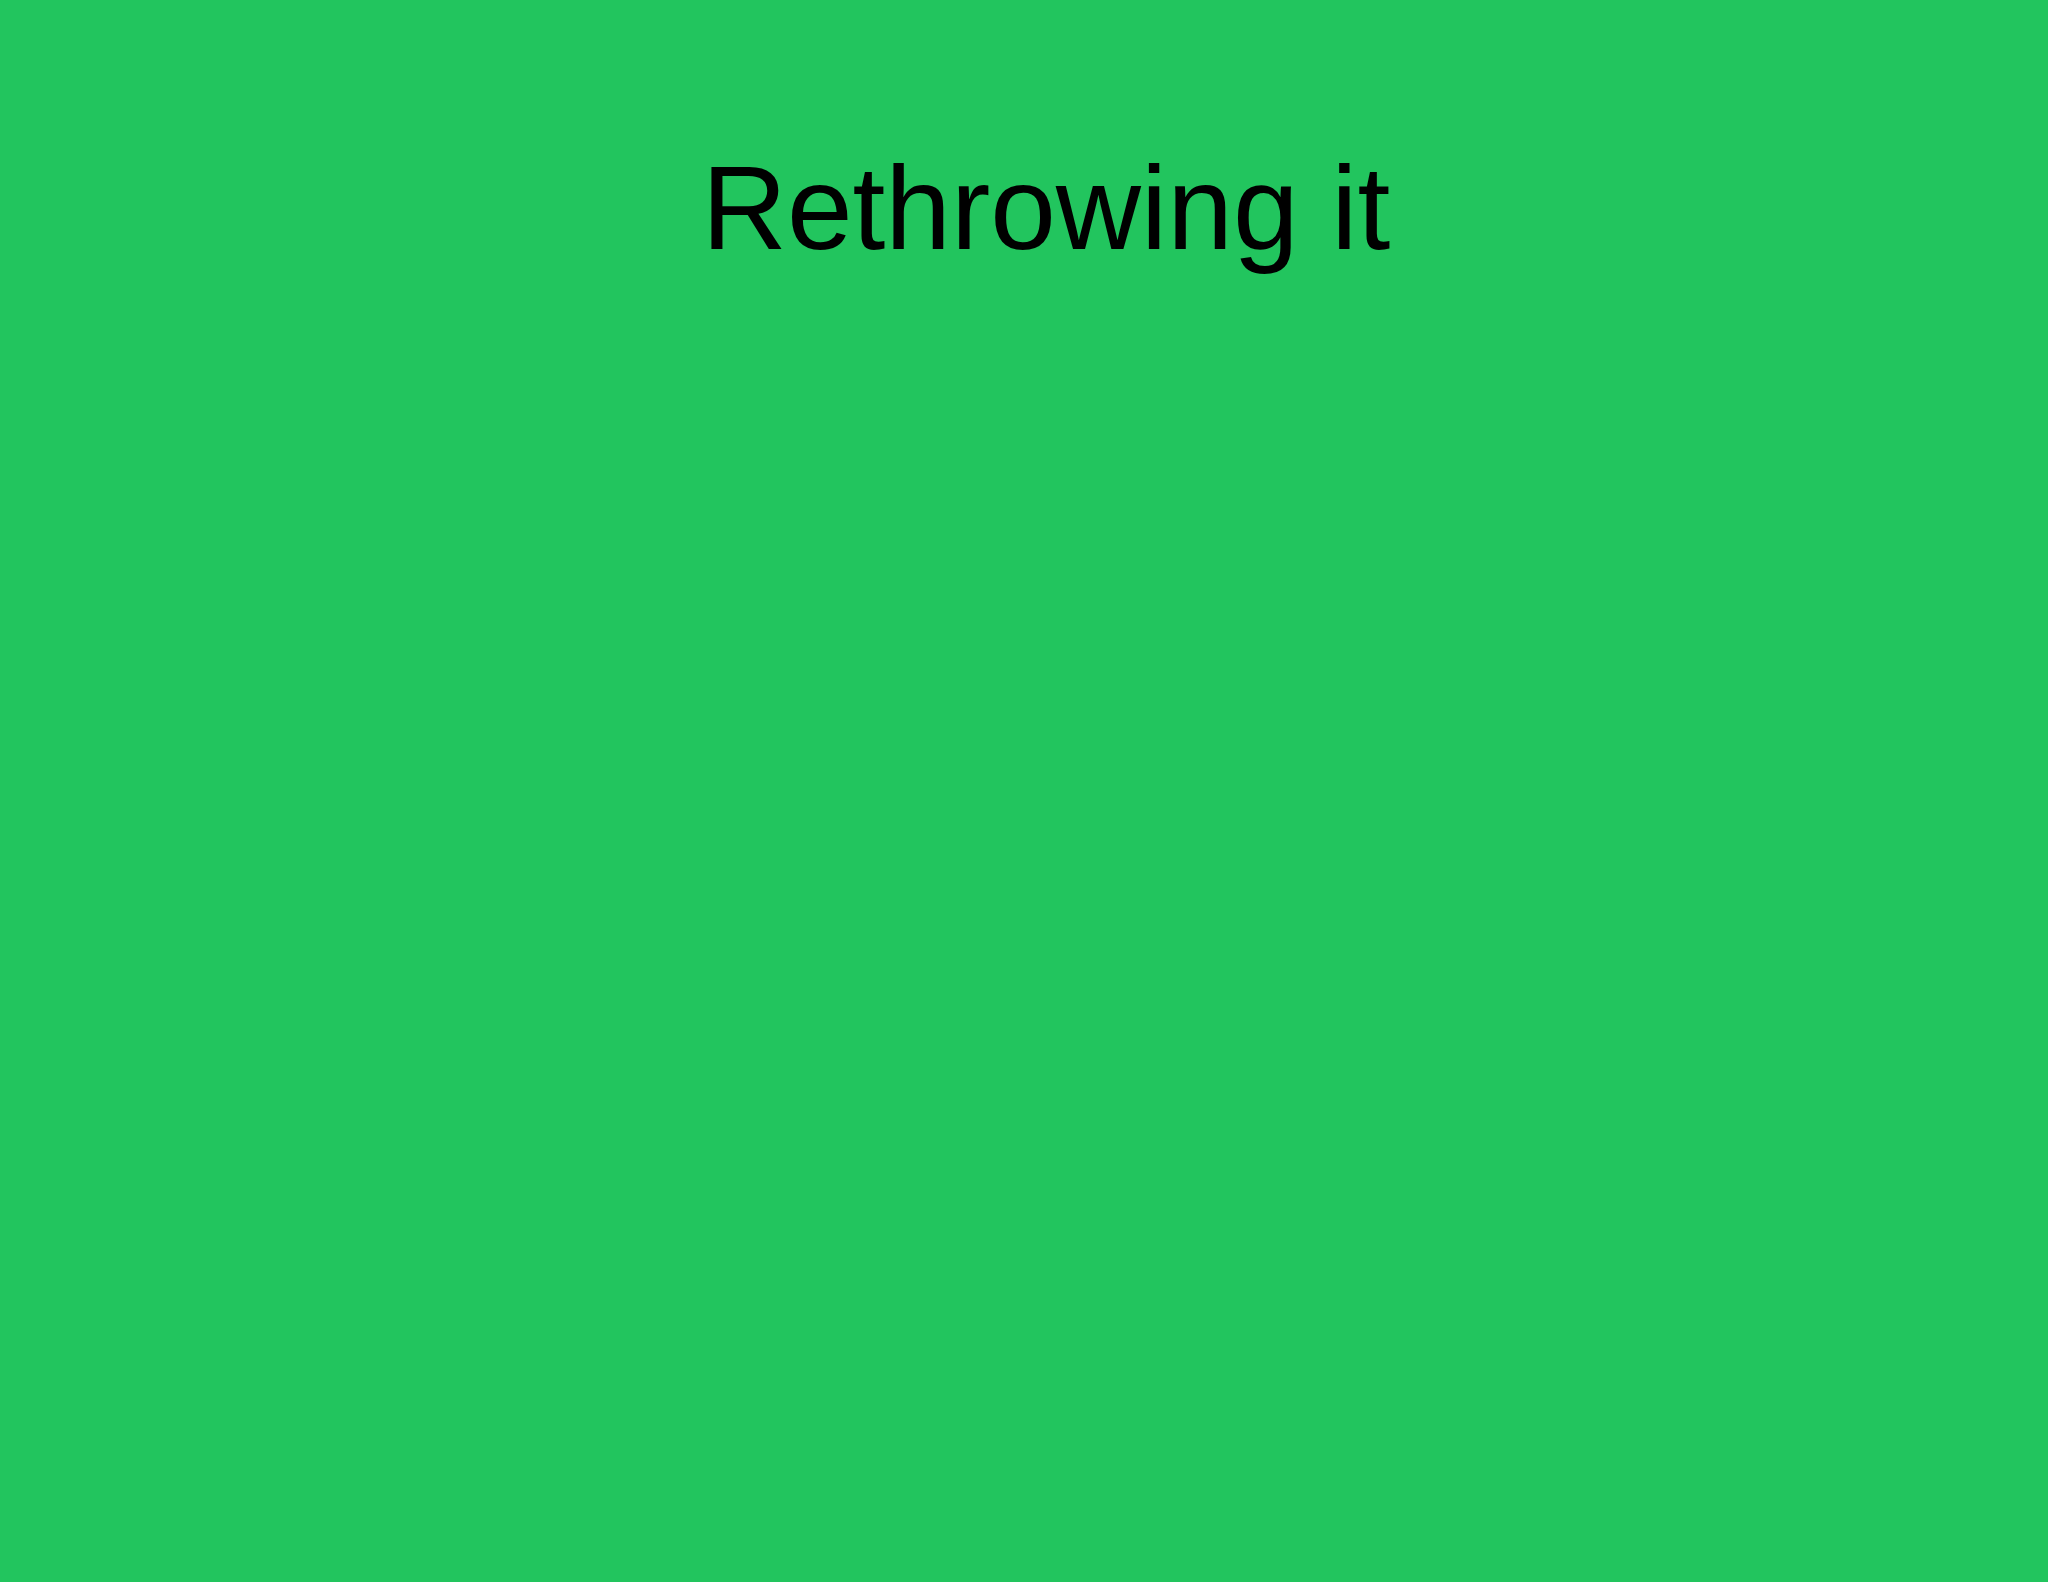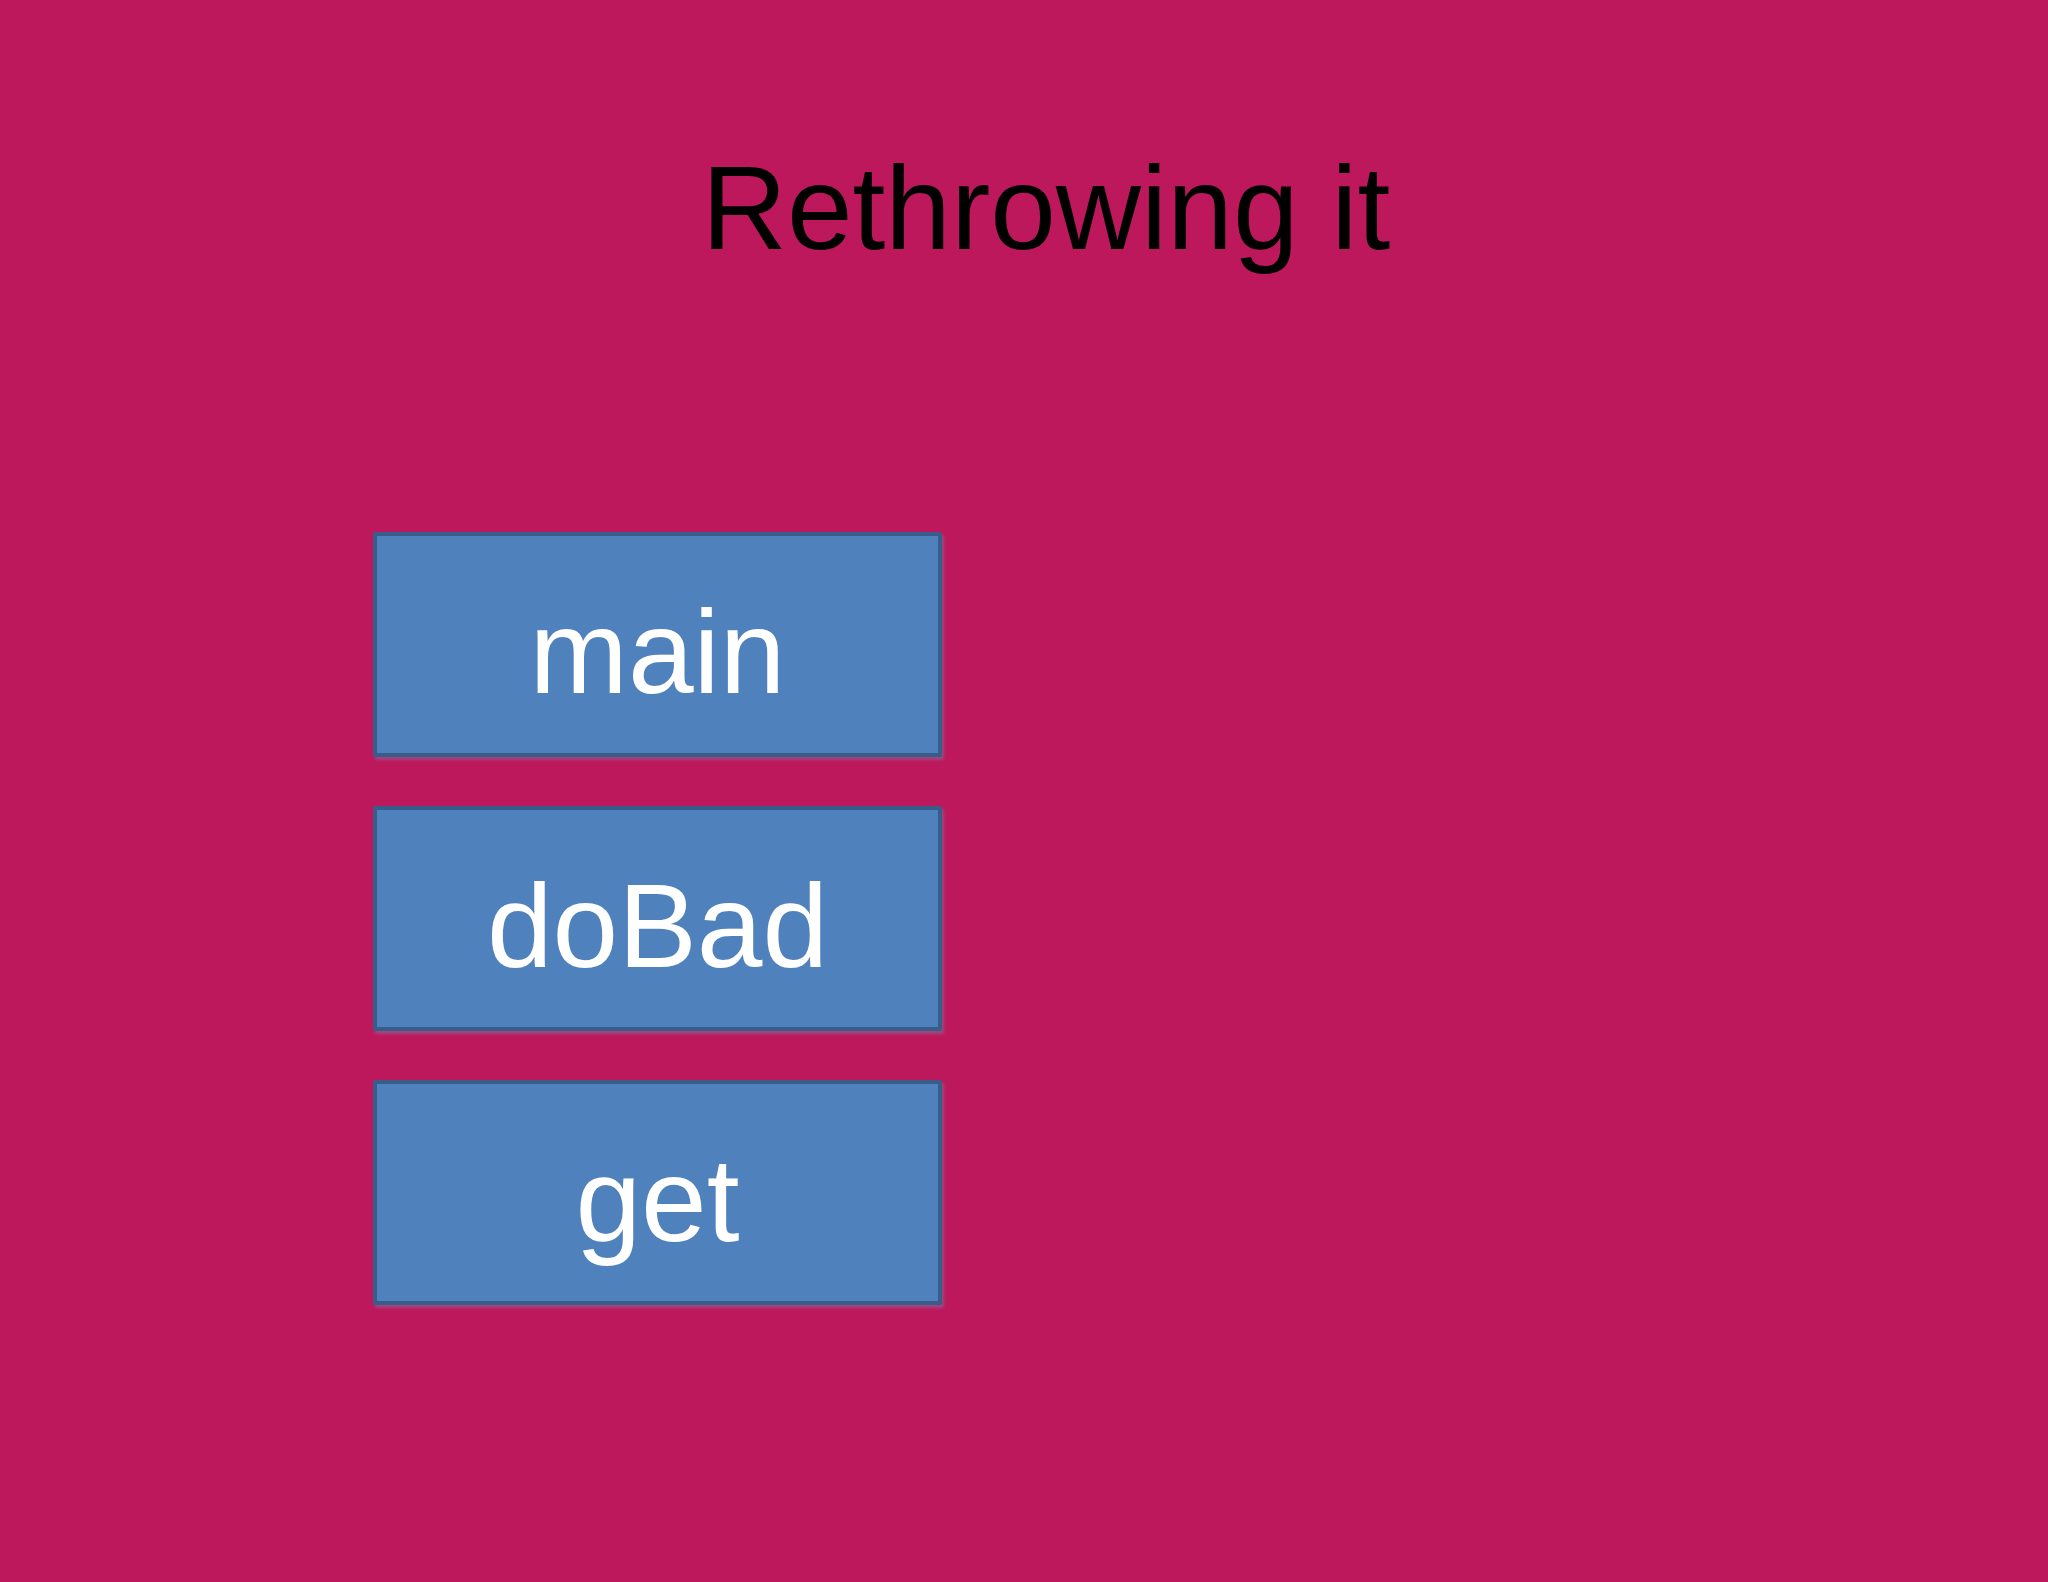--- a/index.html
+++ b/index.html
@@ -4,21 +4,21 @@
 <style>
   html, body {
     margin: 0;
     padding: 0;
     background: #ffffff;
   }
   .slide {
     position: relative;
     width: 2048px;
     height: 1582px;
-    background: #be185d;
+    background: #22c55e;
     overflow: hidden;
     font-family: "Liberation Sans", sans-serif;
   }
   .slide-title {
     position: absolute;
     top: 141px;
     left: 0;
     width: 100%;
     padding-left: 44px;
     box-sizing: border-box;
@@ -59,29 +59,14 @@
     white-space: nowrap;
   }
 </style>
 </head>
 <body>
 
 <div class="slide">
 
   <h1 class="slide-title">Rethrowing it</h1>
 
-  <div class="stack">
-
-    <div class="stack-box">
-      <span class="stack-box-label">main</span>
-    </div>
-
-    <div class="stack-box">
-      <span class="stack-box-label">doBad</span>
-    </div>
-
-    <div class="stack-box">
-      <span class="stack-box-label">get</span>
-    </div>
-
-  </div>
 
 </div>
 
 </body></html>

